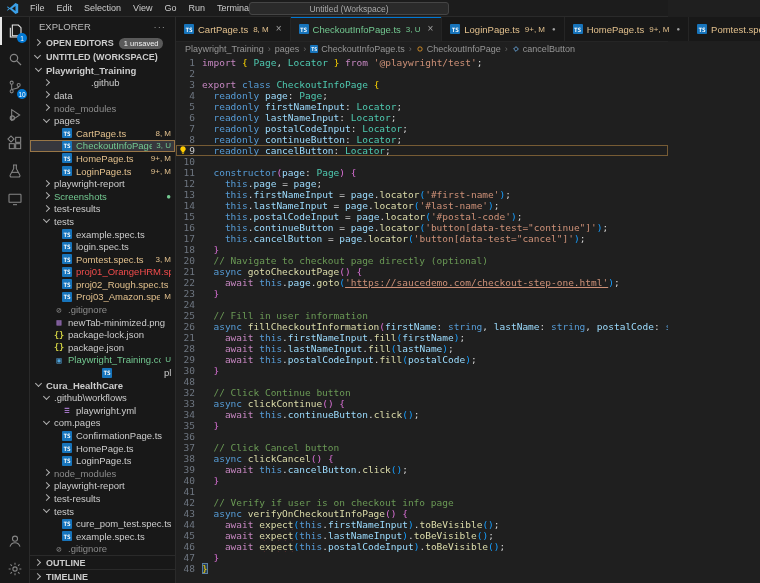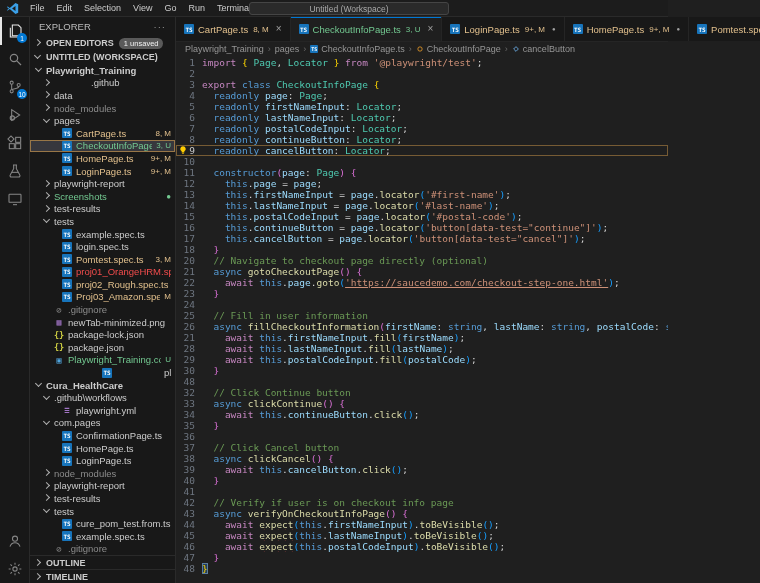--- a/index.html
+++ b/index.html
@@ -408,21 +408,21 @@
             <span class="tw col"></span>
             <span class="tlbl ">test-results</span>
           </div>
           <div class="trow" style="padding-left: 12px;">
             <span class="tw"></span>
             <span class="tlbl ">tests</span>
           </div>
           <div class="trow" style="padding-left: 20px;">
             <span class="tw none"></span>
             <span class="fic ts">TS</span>
-            <span class="tlbl ">cure_pom_test.from.ts</span>
+            <span class="tlbl ">cure_pom_test.spec.ts</span>
           </div>
           <div class="trow" style="padding-left: 20px;">
             <span class="tw none"></span>
             <span class="fic ts">TS</span>
             <span class="tlbl ">example.spec.ts</span>
           </div>
           <div class="trow" style="padding-left: 12px;">
             <span class="tw none"></span>
             <span class="fic git">⊘</span>
             <span class="tlbl dim">.gitignore</span>

